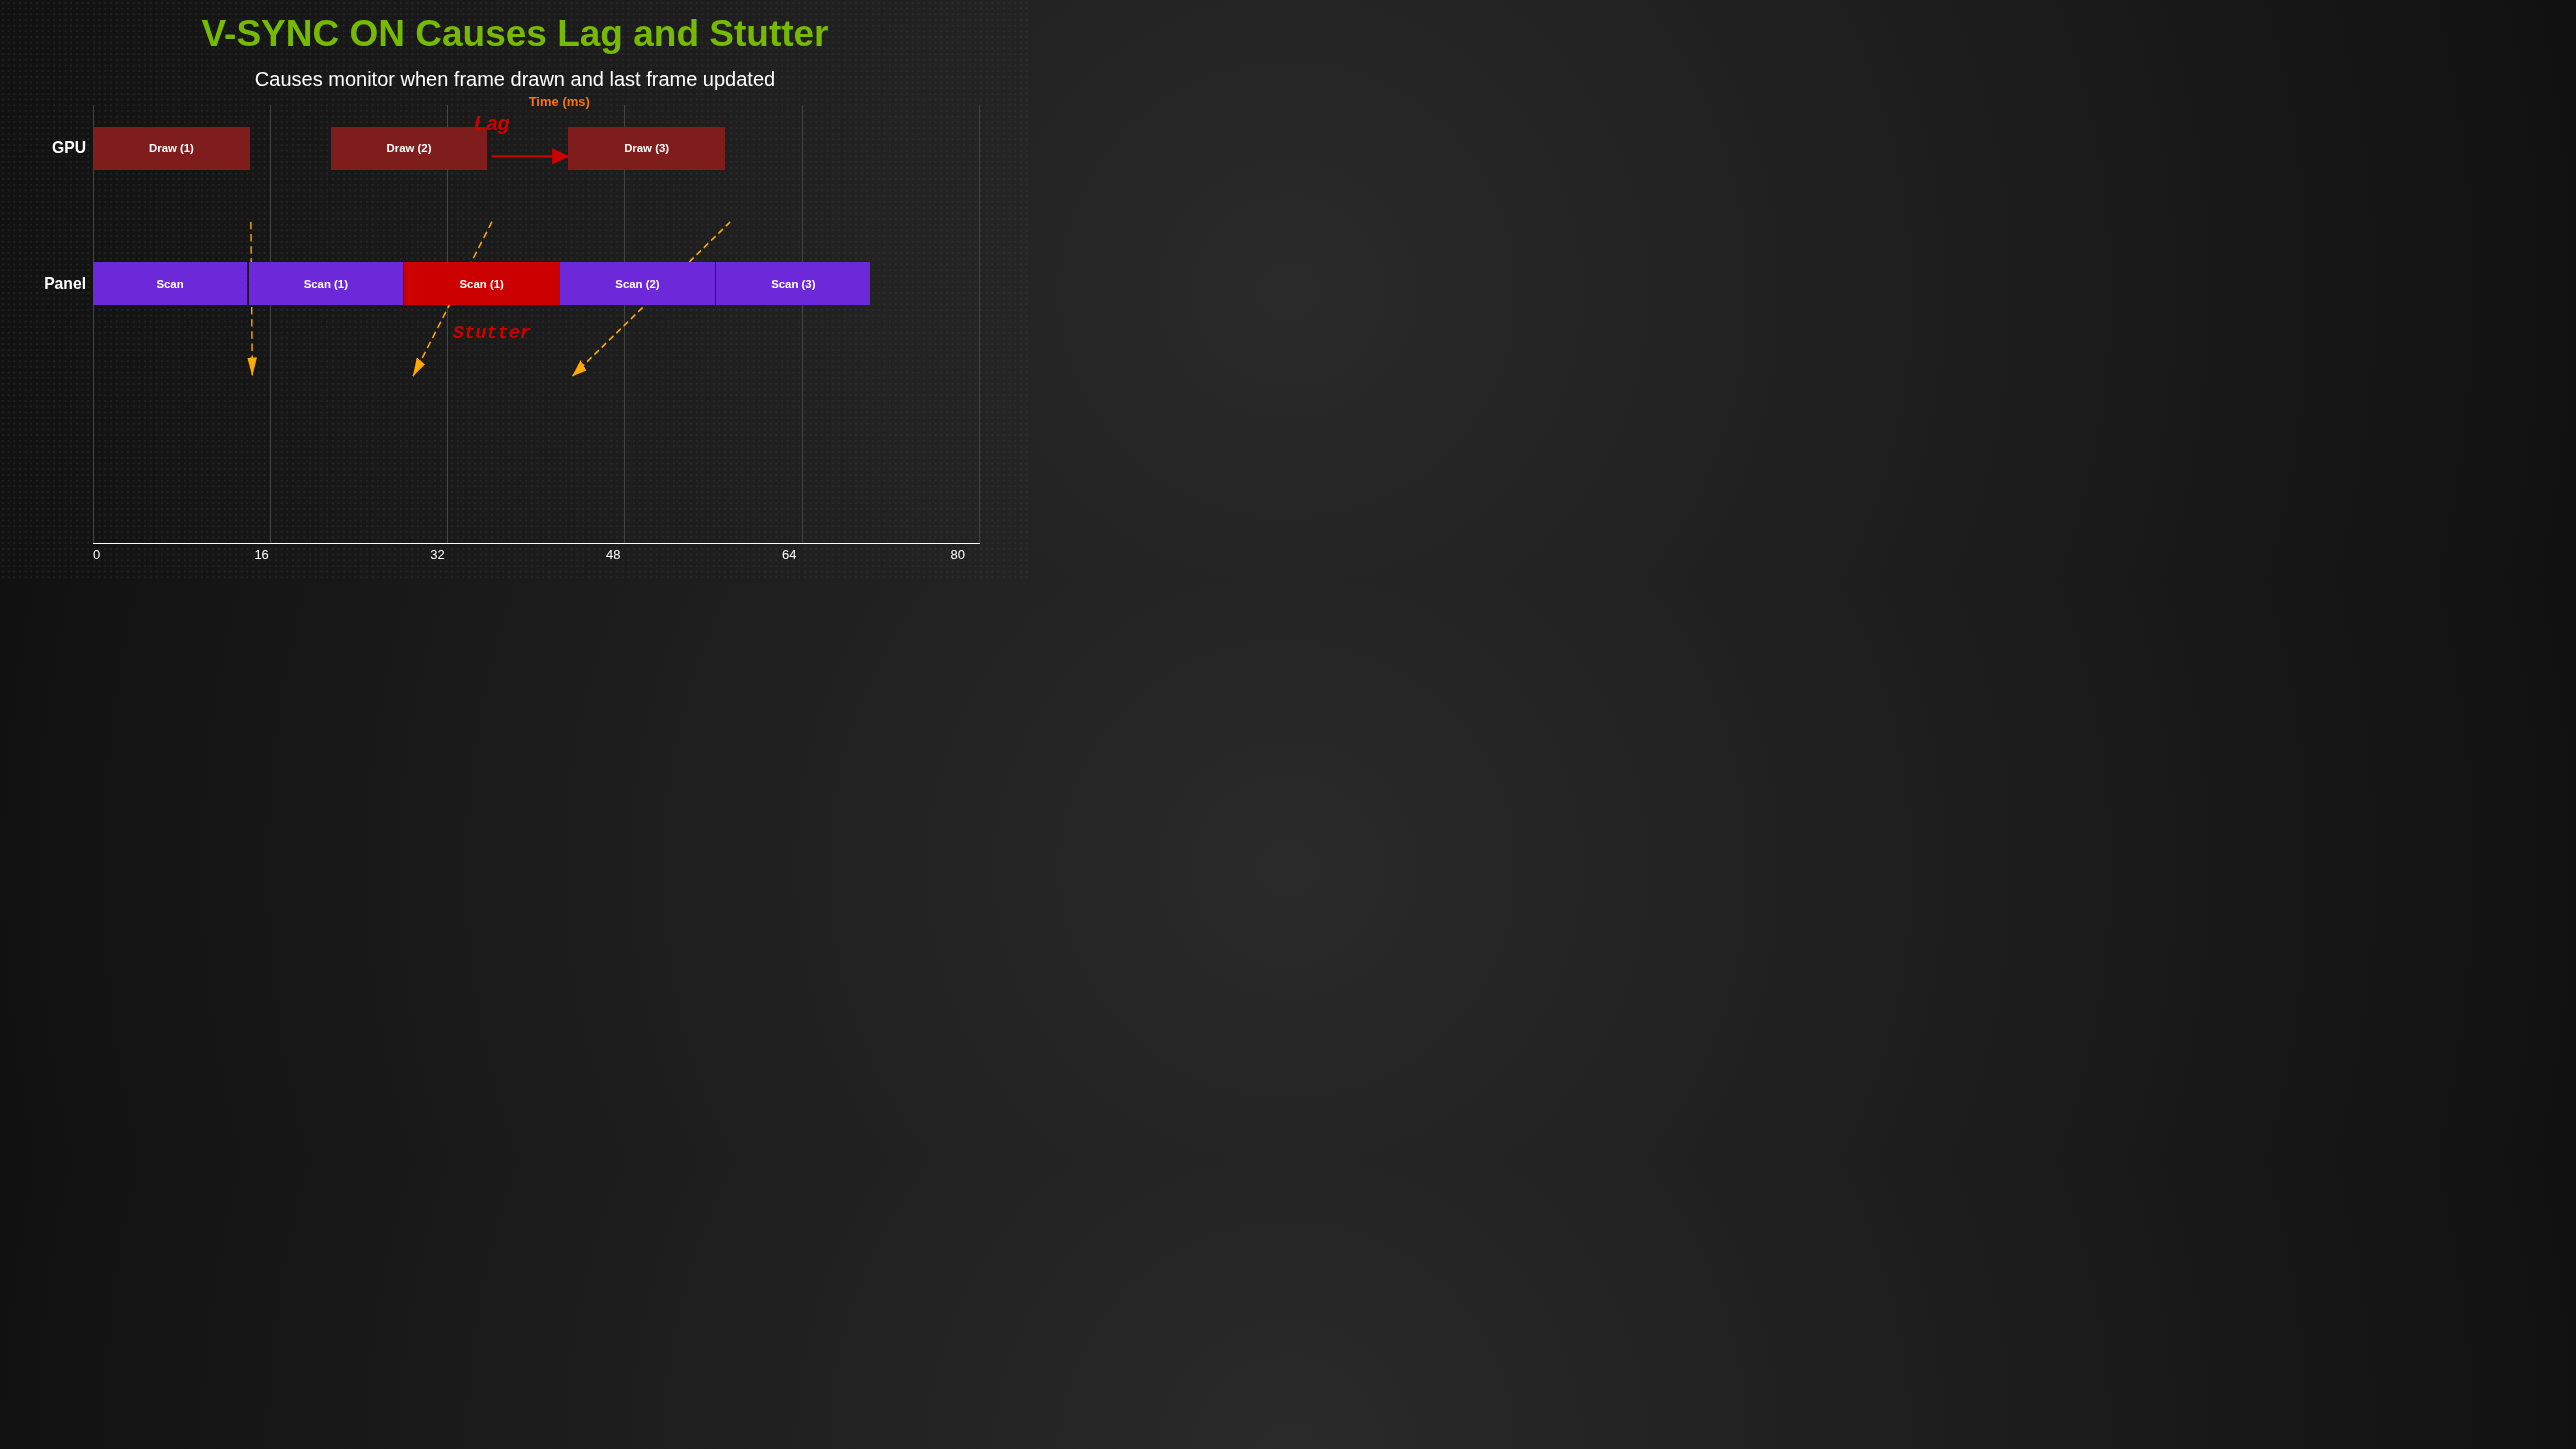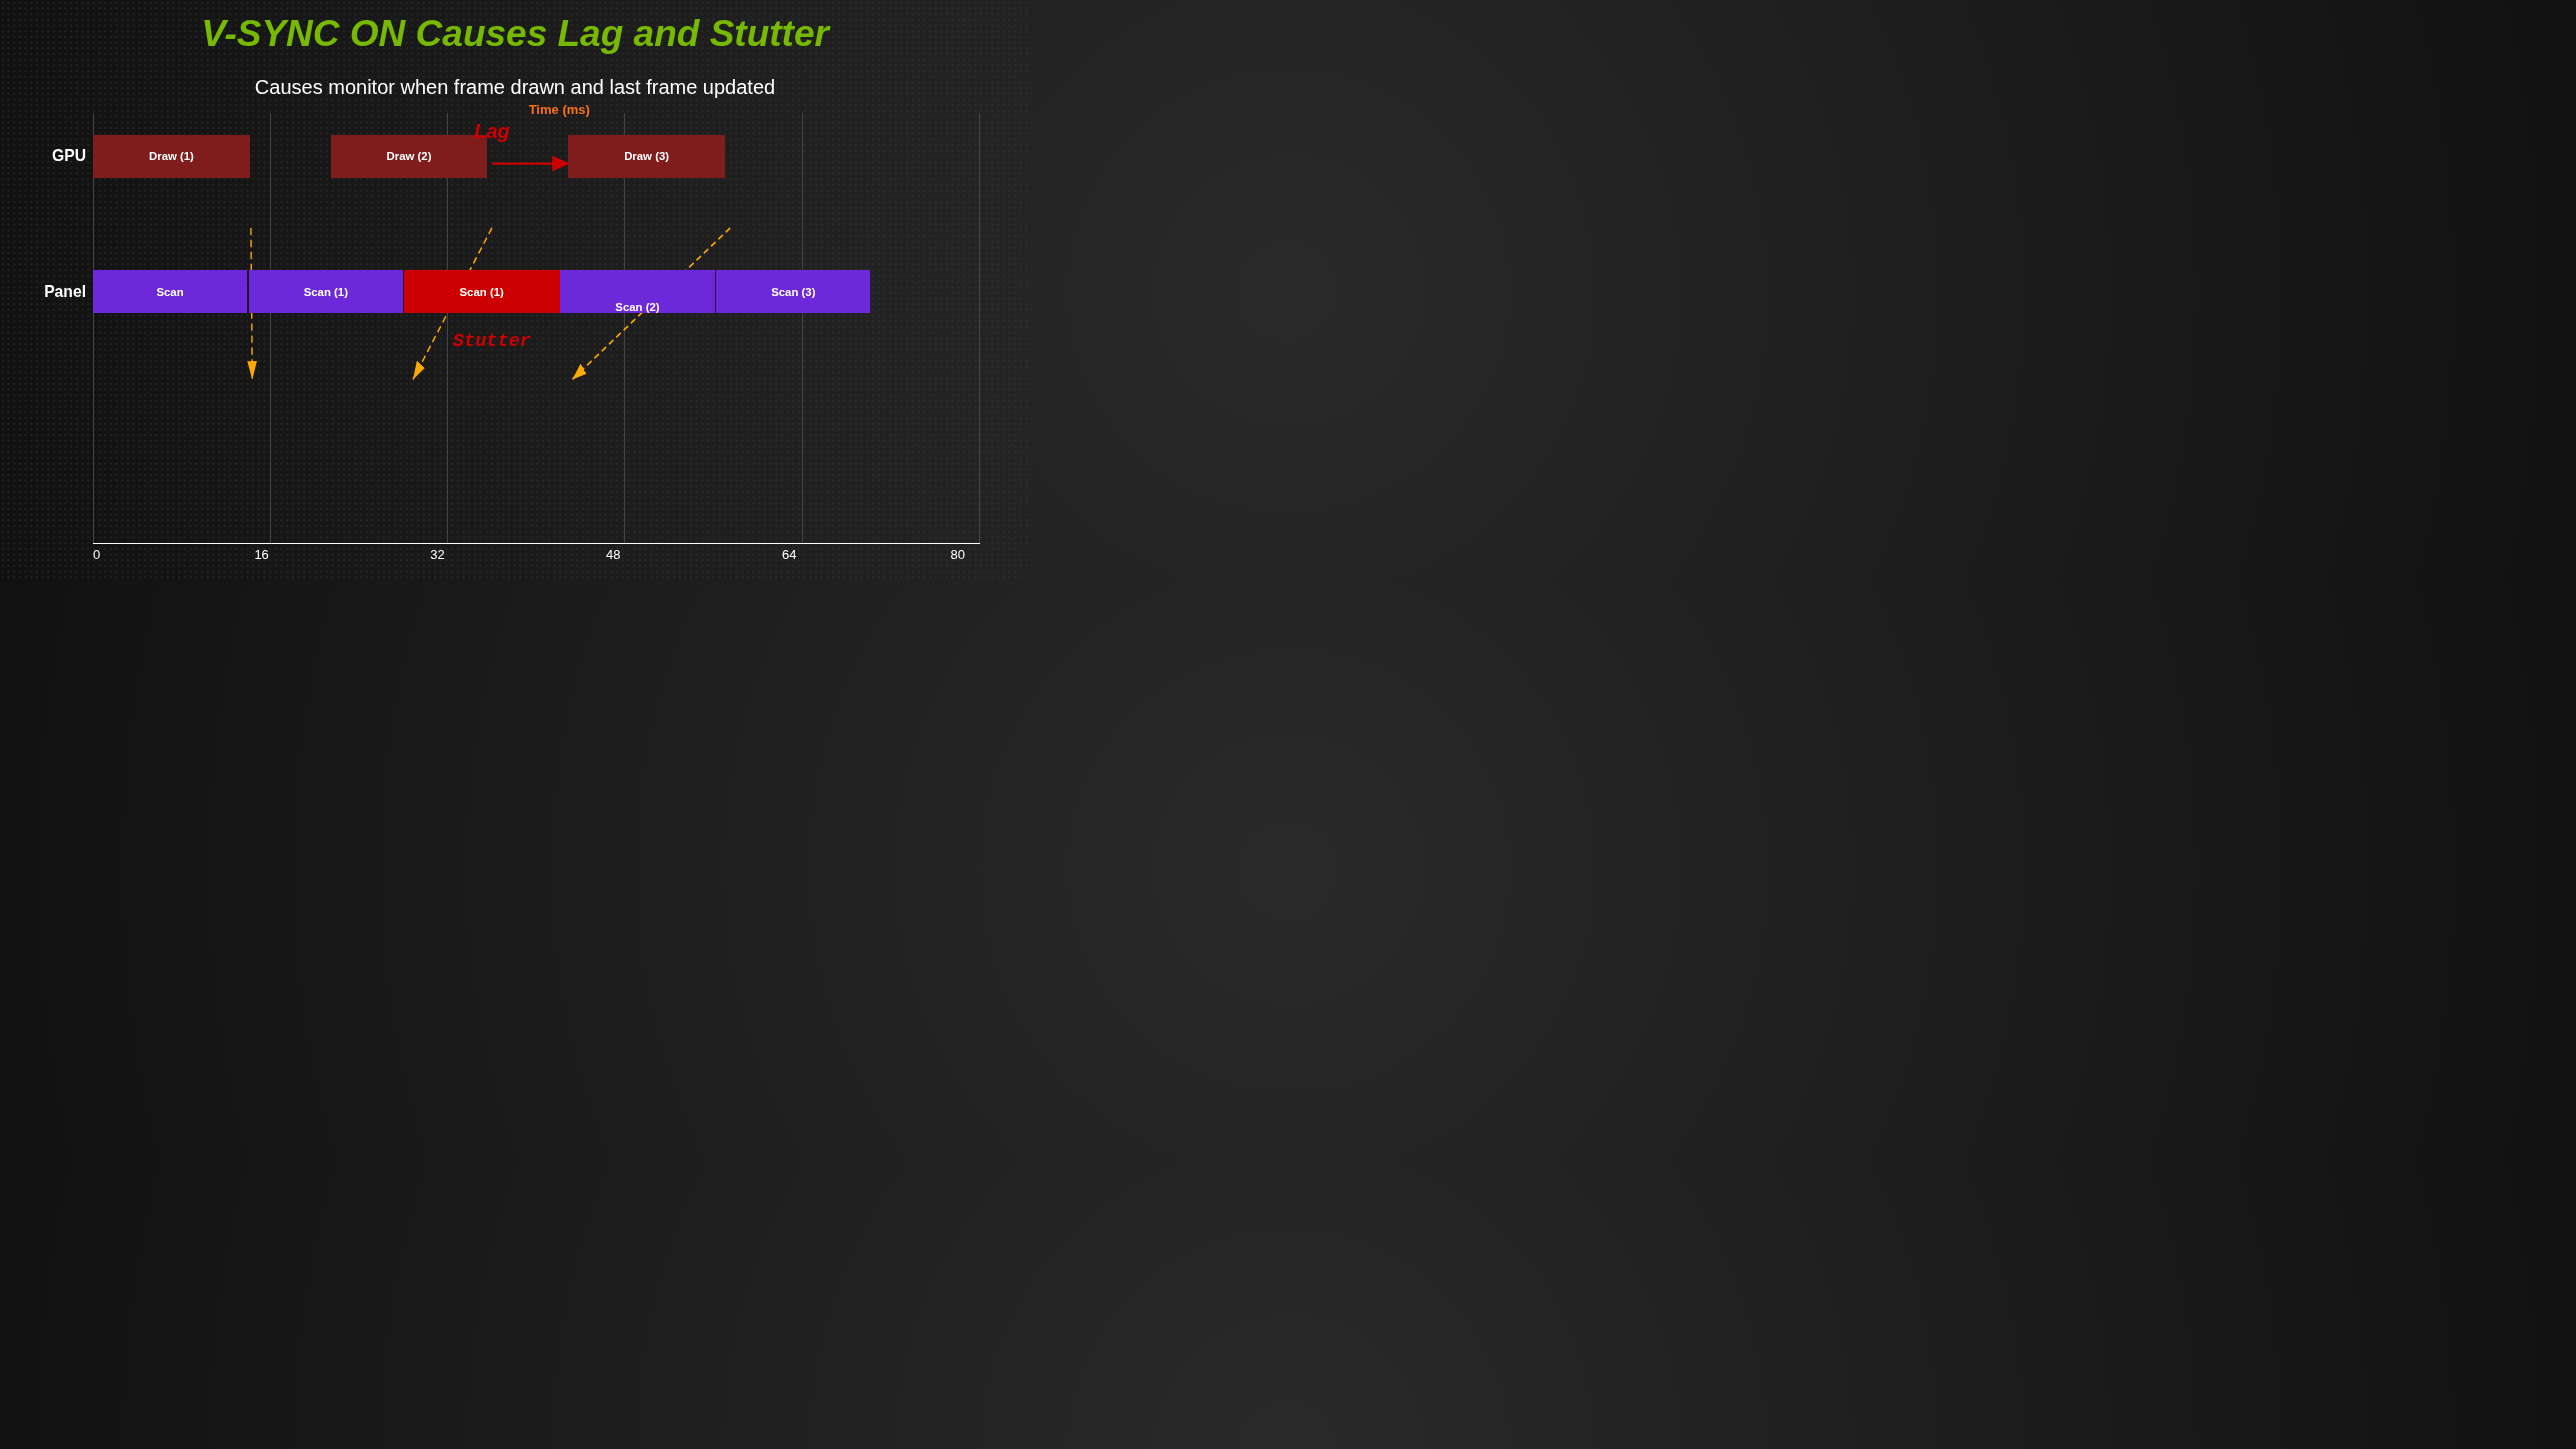--- a/index.html
+++ b/index.html
@@ -36,22 +36,21 @@
       align-items: center;
       padding: 14.3px 29px 7.2px 29px;
     }
 
     .title {
       font-size: 37px;
       font-weight: 900;
       color: #76b900;
       text-align: right;
       line-height: 1.1;
-      margin-bottom: 21px;
-      font-style: italic;
+      margin-bottom: 13px;
     }
 
     .subtitle {
       font-size: 20px;
       font-weight: 400;
       color: #ffffff;
       text-align: center;
       margin-bottom: 14.3px;
     }
 
@@ -294,21 +293,21 @@
         </div>
 
         <div class="bar bar-gray" style="left: 17.9%; width: 17.7%;">
           <span>Scan (1)</span>
         </div>
 
         <div class="bar bar-red" style="left: 35.7%; width: 17.9%;">
           <span>Scan (1)</span>
         </div>
 
-        <div class="bar bar-gray" style="left: 53.7%; width: 17.7%; align-items: flex-end;">
+        <div class="bar bar-gray" style="left: 53.7%; width: 17.7%;">
           <span>Scan (2)</span>
         </div>
 
         <div class="bar bar-gray" style="left: 71.6%; width: 17.7%;">
           <span>Scan (3)</span>
         </div>
       </div>
 
       <div style="position:absolute; top: 218px; left: 0; right: 0;">
         <span class="stutter-label" style="left: 35%; width: 20%;">Stutter</span>

